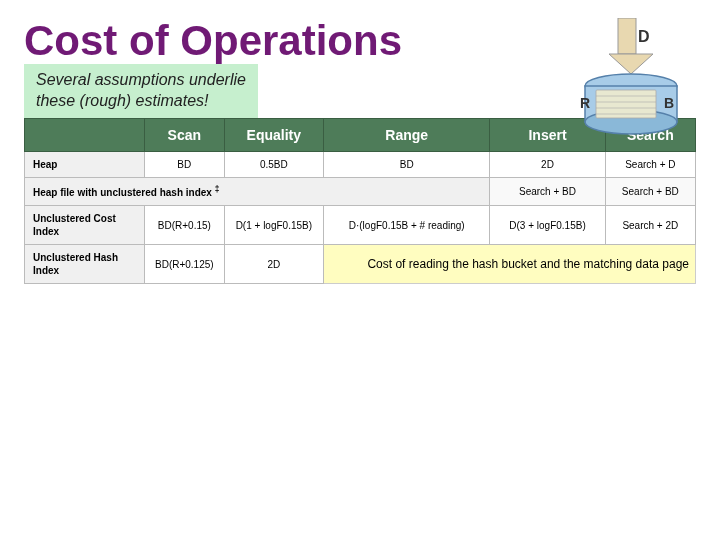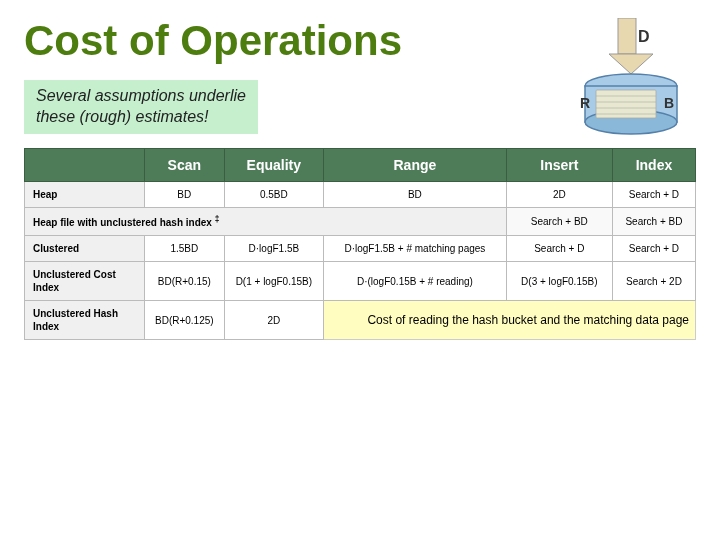--- a/index.html
+++ b/index.html
@@ -15,33 +15,32 @@
     .page {
       width: 720px;
       height: 540px;
       padding: 18px 24px 10px 24px;
       position: relative;
     }
 
     .title {
       font-size: 42px;
       font-weight: bold;
-      color: #4d7c0f;
+      color: #701a75;
       line-height: 1.1;
-      margin-bottom: 16px;
+      margin-bottom: 0;
     }
 
     .subtitle-box {
       background: #c6efce;
       padding: 6px 12px;
       display: inline-block;
       font-size: 16px;
       font-style: italic;
       color: #222;
-      margin-bottom: 14px;
       line-height: 1.3;
     }
 
     
     .diagram {
       position: absolute;
       top: 18px;
       right: 24px;
       width: 130px;
       height: 120px;
@@ -152,21 +151,21 @@
 
   
   <table>
     <thead>
       <tr>
         <th></th>
         <th>Scan</th>
         <th>Equality</th>
         <th>Range</th>
         <th>Insert</th>
-        <th>Index</th>
+        <th>Search</th>
       </tr>
     </thead>
     <tbody>
 
       <tr>
         <td>Heap</td>
         <td>BD</td>
         <td>0.5BD</td>
         <td>BD</td>
         <td>2D</td>
@@ -174,28 +173,20 @@
       </tr>
 
       <tr class="heap-hash-row">
         <td colspan="4">
           <span>Heap file with unclustered hash index <sup>‡</sup></span>
         </td>
         <td>Search + BD</td>
         <td>Search + BD</td>
       </tr>
 
-      <tr>
-        <td>Clustered</td>
-        <td>1.5BD</td>
-        <td>D·logF1.5B</td>
-        <td>D·logF1.5B + # matching pages</td>
-        <td>Search + D</td>
-        <td>Search + D</td>
-      </tr>
 
       <tr>
         <td>Unclustered Cost Index</td>
         <td>BD(R+0.15)</td>
         <td>D(1 + logF0.15B)</td>
         <td>D·(logF0.15B + # reading)</td>
         <td>D(3 + logF0.15B)</td>
         <td>Search + 2D</td>
       </tr>
 

